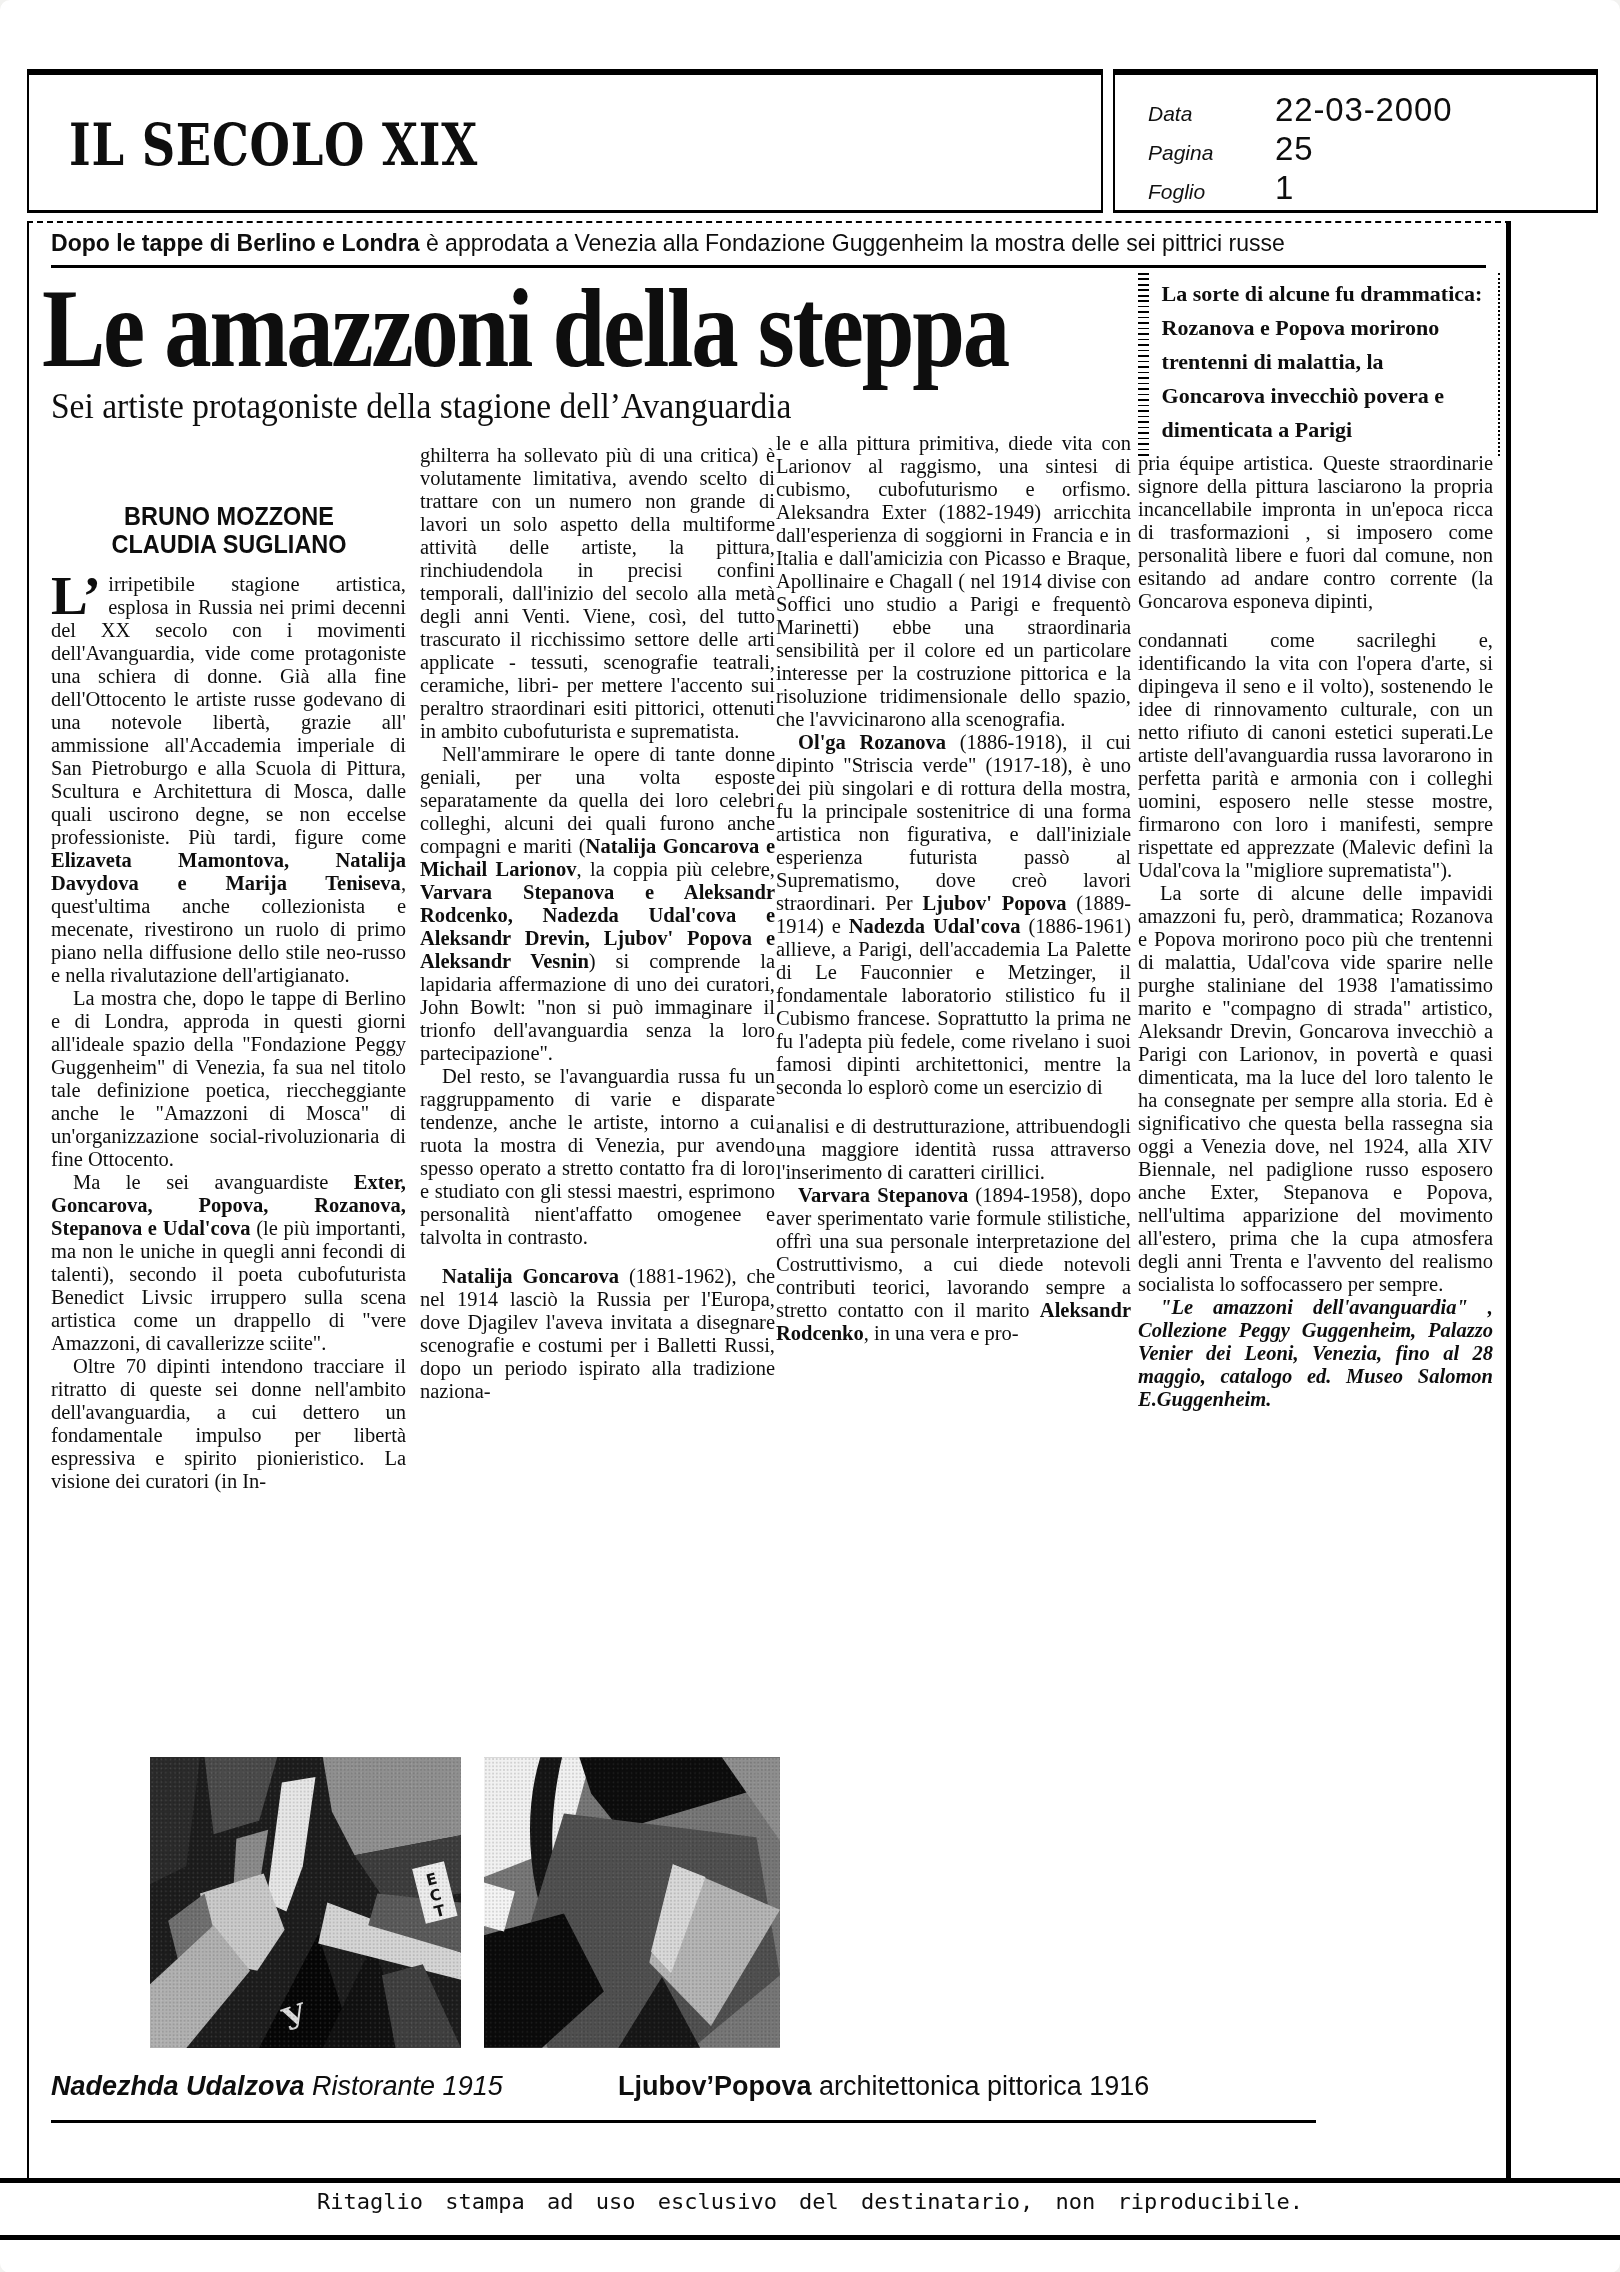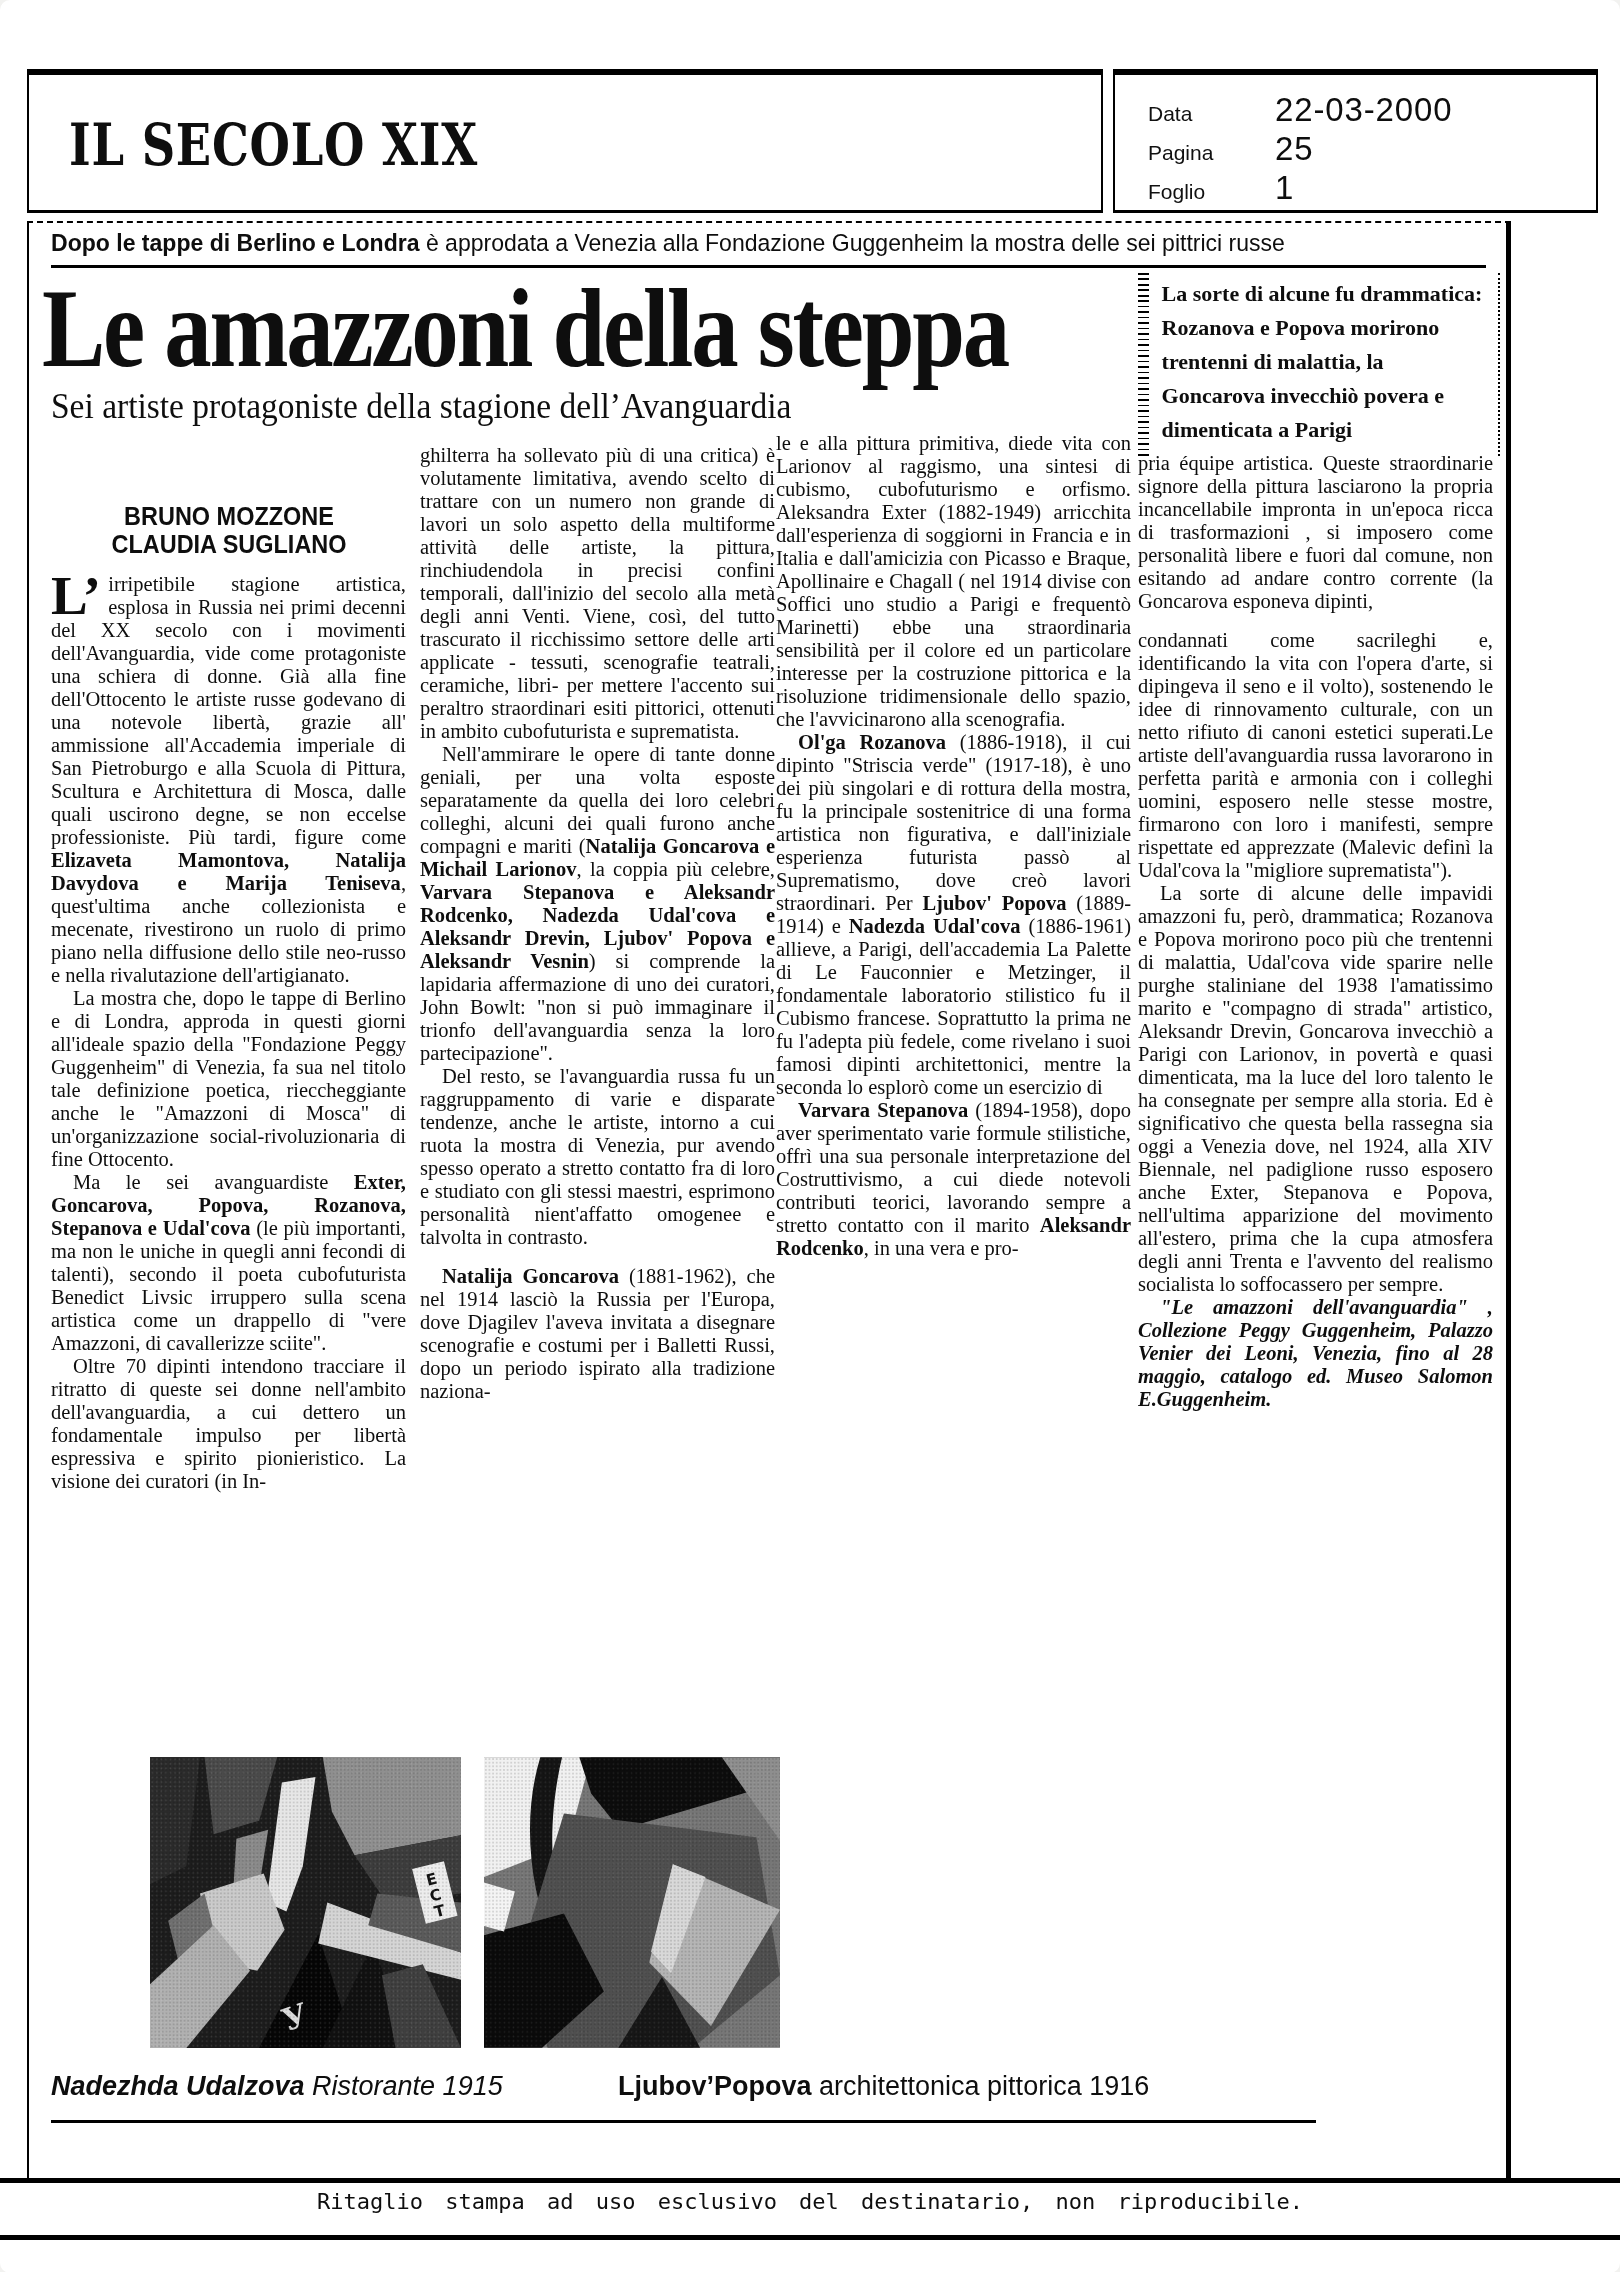--- a/index.html
+++ b/index.html
@@ -7,21 +7,21 @@
         font-family:"Liberation Serif",serif;overflow:hidden;border-radius:10px;}
   
   .logo-box{position:absolute;left:27px;top:69px;width:1076px;height:144px;box-sizing:border-box;
             border-top:6.4px solid #000;border-left:2.7px solid #000;border-right:2.7px solid #000;border-bottom:3.6px solid #000;}
   .logo{position:absolute;left:40px;top:36px;font-family:"DejaVu Serif",serif;font-weight:bold;
         font-size:58px;letter-spacing:0.9px;transform:scaleX(.8);transform-origin:left top;white-space:nowrap;}
   .meta-box{position:absolute;left:1113px;top:69px;width:485px;height:144px;box-sizing:border-box;
             border-top:6.4px solid #000;border-left:2.7px solid #000;border-right:2.7px solid #000;border-bottom:3.6px solid #000;
             display:flex;flex-direction:column;justify-content:space-between;padding:14.5px 0 12.7px 0;}
   .meta-row{display:flex;align-items:baseline;padding-left:33px;}
-  .meta-label{font-family:"Liberation Sans",sans-serif;font-size:21px;width:127px;color:#111;}
+  .meta-label{font-family:"Liberation Sans",sans-serif;font-size:21px;width:127px;color:#111;font-style:italic;}
   .meta-value{font-family:"Liberation Sans",sans-serif;font-size:34px;letter-spacing:0.9px;transform:scaleX(.97);transform-origin:left;}
   
   .frame{position:absolute;left:27px;top:221px;width:1484px;height:1959px;box-sizing:border-box;
          border-top:2.7px dashed #000;border-left:2.7px solid #000;border-right:5.5px solid #000;}
   .kicker{position:absolute;left:51px;top:229px;width:1527px;font-family:"Liberation Sans",sans-serif;
           font-size:24.5px;white-space:nowrap;transform:scaleX(.94);transform-origin:left top;}
   .kicker b{font-weight:bold;}
   .kicker-rule{position:absolute;left:51px;top:265px;width:1435px;height:2.7px;background:#000;}
   .headline{position:absolute;left:42px;top:271px;font-weight:bold;font-size:113px;line-height:1.0;
             letter-spacing:-2.7px;transform:scaleX(.84);transform-origin:left top;white-space:nowrap;}
@@ -116,20 +116,21 @@
     </div>
   <div class="col" id="col2">
       <p class=""><span>ghilterra ha sollevato più di una critica) è volutamente limitativa, avendo scelto di trattare con un numero non grande di lavori un solo aspetto della multiforme attività delle artiste, la pittura, rinchiudendola in precisi confini temporali, dall'inizio del secolo alla metà degli anni Venti. Viene, così, del tutto trascurato il ricchissimo settore delle arti applicate - tessuti, scenografie teatrali, ceramiche, libri- per mettere l'accento sui peraltro straordinari esiti pittorici, ottenuti in ambito cubofuturista e suprematista.</span></p>
       <p class="indent "><span>Nell'ammirare le opere di tante donne geniali, per una volta esposte separatamente da quella dei loro celebri colleghi, alcuni dei quali furono anche compagni e mariti (</span><b>Natalija Goncarova e Michail Larionov</b><span>, la coppia più celebre, </span><b>Varvara Stepanova e Aleksandr Rodcenko, Nadezda Udal'cova e Aleksandr Drevin, Ljubov' Popova e Aleksandr Vesnin</b><span>) si comprende la lapidaria affermazione di uno dei curatori, John Bowlt: "non si può immaginare il trionfo dell'avanguardia senza la loro partecipazione".</span></p>
       <p class="indent "><span>Del resto, se l'avanguardia russa fu un raggruppamento di varie e disparate tendenze, anche le artiste, intorno a cui ruota la mostra di Venezia, pur avendo spesso operato a stretto contatto fra di loro e studiato con gli stessi maestri, esprimono personalità nient'affatto omogenee e talvolta in contrasto.</span></p>
       <p class="indent gap "><b>Natalija Goncarova</b><span> (1881-1962), che nel 1914 lasciò la Russia per l'Europa, dove Djagilev l'aveva invitata a disegnare scenografie e costumi per i Balletti Russi, dopo un periodo ispirato alla tradizione naziona-</span></p>
     </div>
   <div class="col" id="col3">
       <p class=""><span>le e alla pittura primitiva, diede vita con Larionov al raggismo, una sintesi di cubismo, cubofuturismo e orfismo. Aleksandra Exter (1882-1949) arricchita dall'esperienza di soggiorni in Francia e in Italia e dall'amicizia con Picasso e Braque, Apollinaire e Chagall ( nel 1914 divise con Soffici uno studio a Parigi e frequentò Marinetti) ebbe una straordinaria sensibilità per il colore ed un particolare interesse per la costruzione pittorica e la risoluzione tridimensionale dello spazio, che l'avvicinarono alla scenografia.</span></p>
       <p class="indent "><b>Ol'ga Rozanova</b><span> (1886-1918), il cui dipinto "Striscia verde" (1917-18), è uno dei più singolari e di rottura della mostra, fu la principale sostenitrice di una forma artistica non figurativa, e dall'iniziale esperienza futurista passò al Suprematismo, dove creò lavori straordinari. Per </span><b>Ljubov' Popova</b><span> (1889-1914) e </span><b>Nadezda Udal'cova</b><span> (1886-1961) allieve, a Parigi, dell'accademia La Palette di Le Fauconnier e Metzinger, il fondamentale laboratorio stilistico fu il Cubismo francese. Soprattutto la prima ne fu l'adepta più fedele, come rivelano i suoi famosi dipinti architettonici, mentre la seconda lo esplorò come un esercizio di</span></p>
+      <p class="gap "><span>analisi e di destrutturazione, attribuendogli una maggiore identità russa attraverso l'inserimento di caratteri cirillici.</span></p>
       <p class="indent "><b>Varvara Stepanova</b><span> (1894-1958), dopo aver sperimentato varie formule stilistiche, offrì una sua personale interpretazione del Costruttivismo, a cui diede notevoli contributi teorici, lavorando sempre a stretto contatto con il marito </span><b>Aleksandr Rodcenko</b><span>, in una vera e pro-</span></p>
     </div>
   <div class="col" id="col4">
       <p class=""><span>pria équipe artistica. Queste straordinarie signore della pittura lasciarono la propria incancellabile impronta in un'epoca ricca di trasformazioni , si imposero come personalità libere e fuori dal comune, non esitando ad andare contro corrente (la Goncarova esponeva dipinti,</span></p>
       <p class="gap "><span>condannati come sacrileghi e, identificando la vita con l'opera d'arte, si dipingeva il seno e il volto), sostenendo le idee di rinnovamento culturale, con un netto rifiuto di canoni estetici superati.Le artiste dell'avanguardia russa lavorarono in perfetta parità e armonia con i colleghi uomini, esposero nelle stesse mostre, firmarono con loro i manifesti, sempre rispettate ed apprezzate (Malevic definì la Udal'cova la "migliore suprematista").</span></p>
       <p class="indent "><span>La sorte di alcune delle impavidi amazzoni fu, però, drammatica; Rozanova e Popova morirono poco più che trentenni di malattia, Udal'cova vide sparire nelle purghe staliniane del 1938 l'amatissimo marito e "compagno di strada" artistico, Aleksandr Drevin, Goncarova invecchiò a Parigi con Larionov, in povertà e quasi dimenticata, ma la luce del loro talento le ha consegnate per sempre alla storia. Ed è significativo che questa bella rassegna sia oggi a Venezia dove, nel 1924, alla XIV Biennale, nel padiglione russo esposero anche Exter, Stepanova e Popova, nell'ultima apparizione del movimento all'estero, prima che la cupa atmosfera degli anni Trenta e l'avvento del realismo socialista lo soffocassero per sempre.</span></p>
       <p class="indent bi"><span>"Le amazzoni dell'avanguardia" , Collezione Peggy Guggenheim, Palazzo Venier dei Leoni, Venezia, fino al 28 maggio, catalogo ed. Museo Salomon E.Guggenheim.</span></p>
     </div>
 
   <div class="art" id="art-left">

